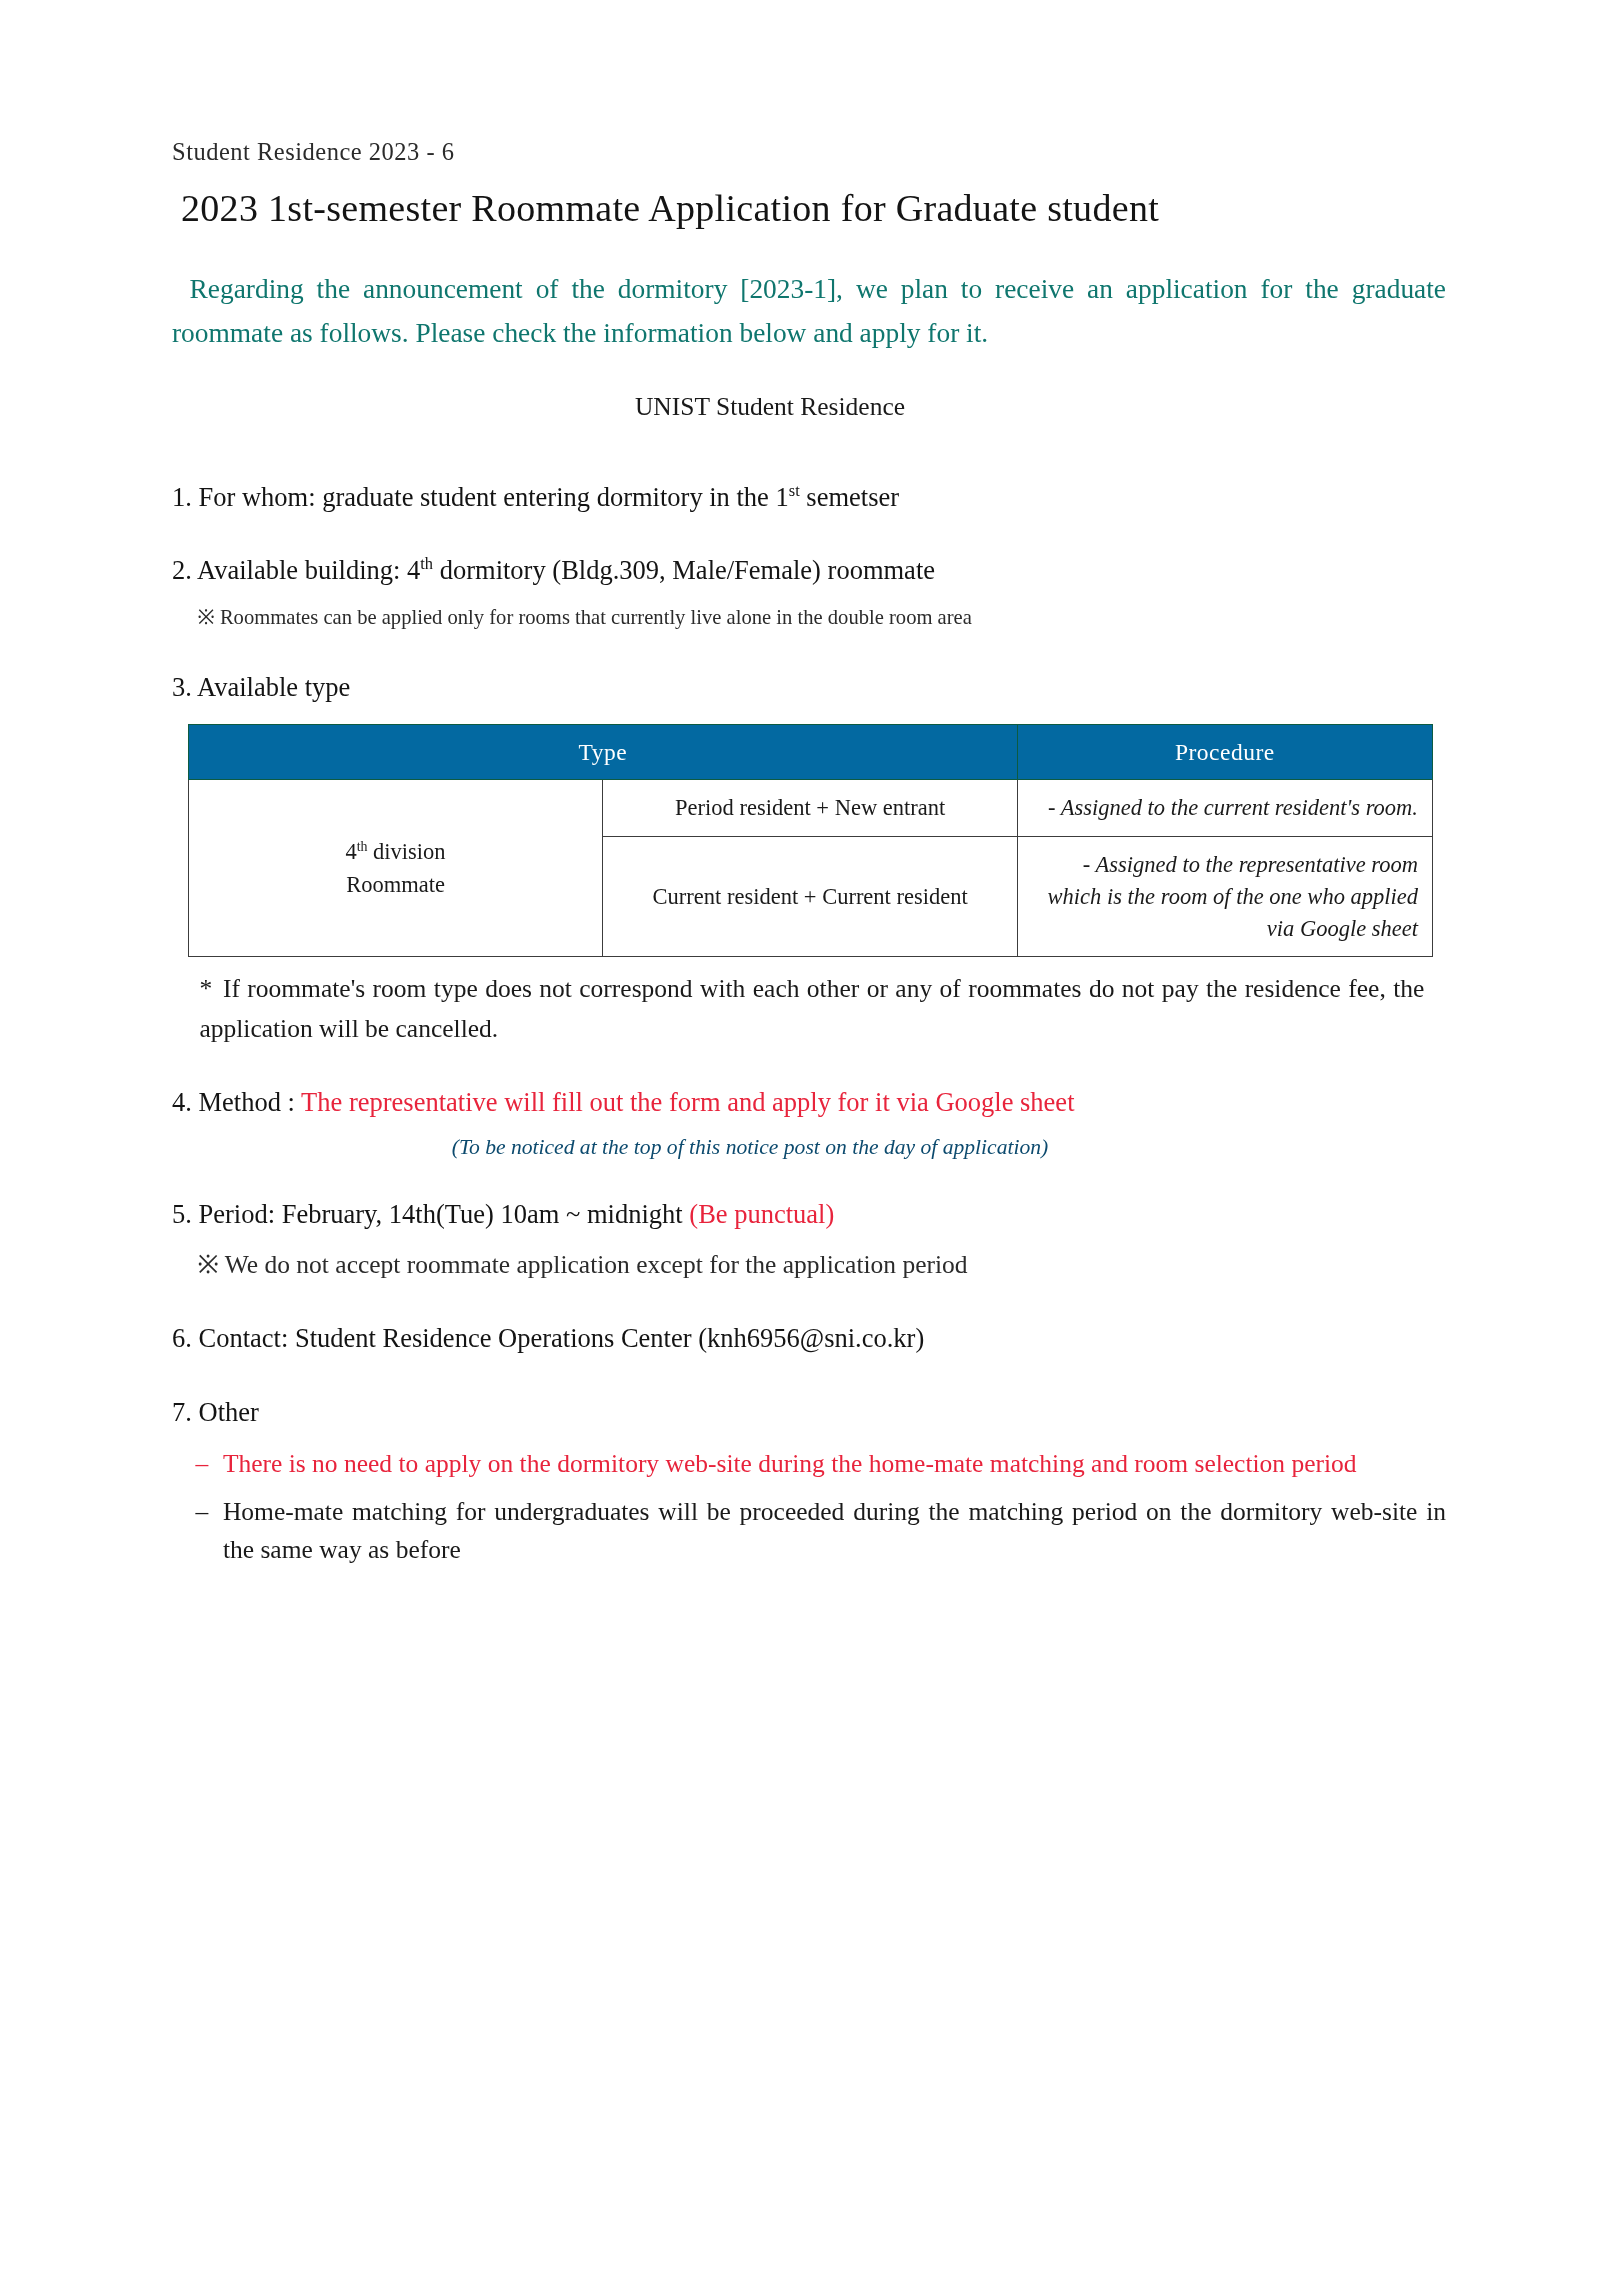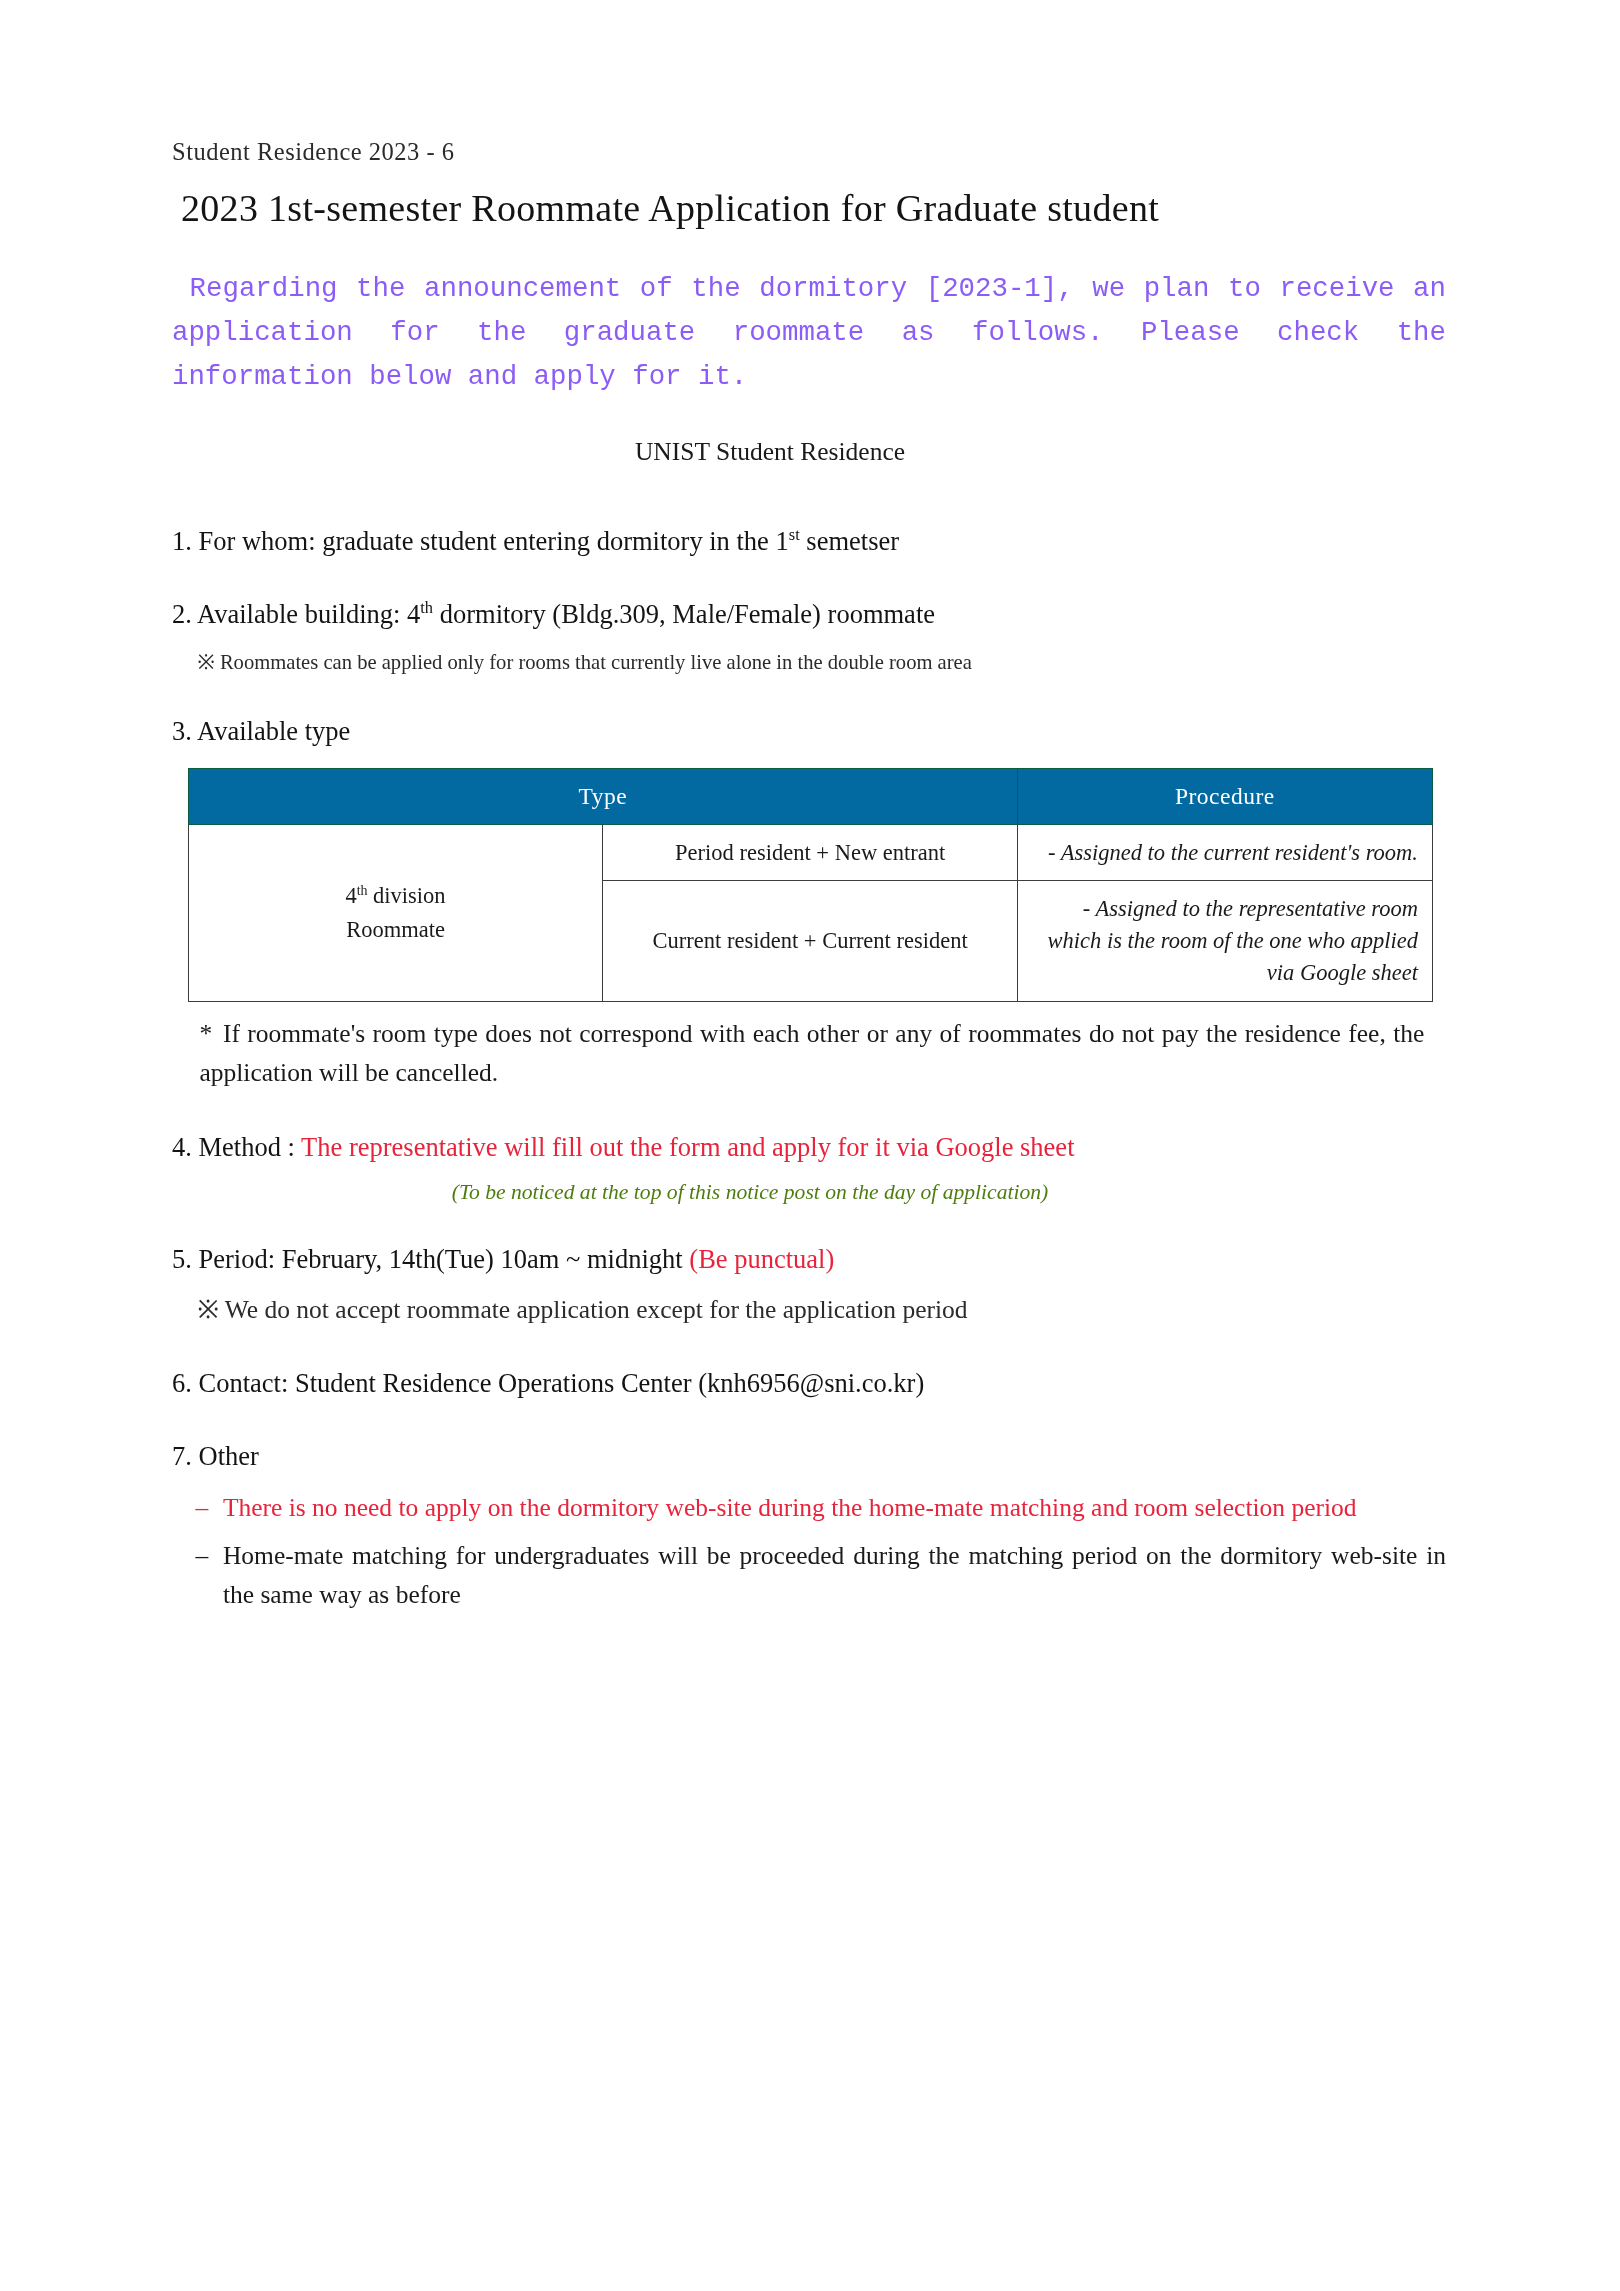--- a/index.html
+++ b/index.html
@@ -41,22 +41,21 @@
     letter-spacing: 0.3px;
     margin: 0 0 37px 9px;
     color: #141414;
   }
   p.intro {
     font-size: 27.4px;
     line-height: 1.62;
     text-align: justify;
     text-justify: inter-word;
     margin: 0 0 33px 0;
-    color: #8b5cf6;
-    font-family: Liberation Mono, monospace;
+    color: #0f766e;
   }
   p.intro .indent { display: inline-block; width: 17.6px; }
   .sign-block {
     text-align: center;
     font-size: 25.5px;
     line-height: 1.5;
     margin: 0 0 51px 0;
     padding-right: 78px;
     color: #1a1a1a;
   }
@@ -68,21 +67,21 @@
   }
   .item-gap { margin-top: 35px; }
   .sub-note {
     font-size: 20.6px;
     line-height: 1.45;
     margin: 5.9px 0 0 25.5px;
     color: #2b2b2b;
   }
   sup { font-size: 0.62em; vertical-align: super; }
   .red { color: #e8243c; }
-  .red-i { color: #4d7c0f; font-style: italic; font-size: 21.6px; }
+  .red-i { color: #0c4a6e; font-style: italic; font-size: 21.6px; }
   table.types {
     border-collapse: collapse;
     margin: 17.6px 0 9.8px 15.7px;
     width: 1245px;
     table-layout: fixed;
   }
   table.types th {
     background: #0369a1;
     color: #ffffff;
     font-weight: normal;

